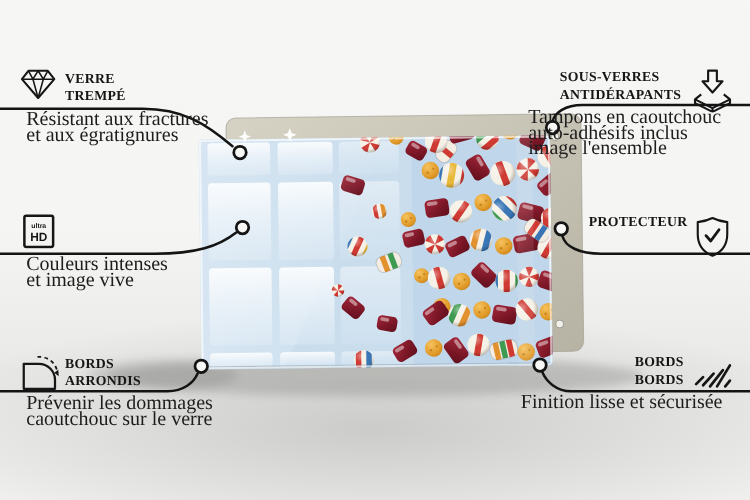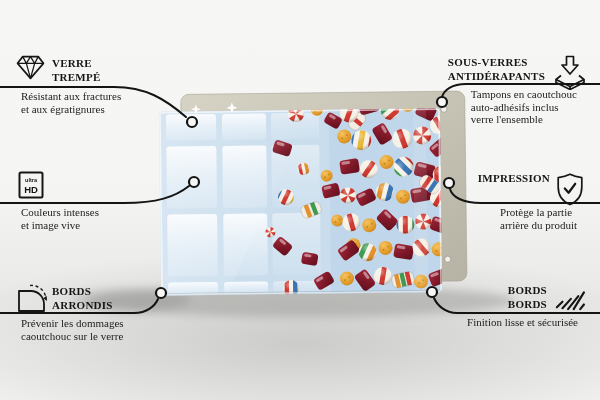--- a/index.html
+++ b/index.html
@@ -5,21 +5,21 @@
   html,body{margin:0;padding:0;background:#ffffff;}
   .stage{
     position:relative;width:600px;height:400px;overflow:hidden;
     font-family:"Liberation Serif","DejaVu Serif",serif;color:var(--ink,#161616);
     background:
       radial-gradient(90% 34% at 50% 86%, rgba(150,150,148,.38) 0%, rgba(150,150,148,0) 70%),
       linear-gradient(180deg,#f6f6f4 0%,#f5f5f3 46%,#e9e9e7 74%,#f0f0ee 100%);
   }
   .art{position:absolute;left:0;top:0;width:600px;height:400px;}
   .co-title{position:absolute;font-weight:bold;font-size:11px;line-height:14px;letter-spacing:.25px;white-space:nowrap;}
-  .co-desc{position:absolute;font-size:11px;line-height:12.5px;white-space:nowrap;color:#1d1d1d;}
+  .co-desc{position:absolute;font-size:16px;line-height:12.5px;white-space:nowrap;color:#1d1d1d;}
   .ralign{text-align:left;}
   .co-icon{position:absolute;}
   .co-icon .stroke{stroke:var(--ink,#161616);fill:none;}
   .connector{stroke:var(--line,#141414);stroke-width:2;fill:none;stroke-linecap:round;}
   .anchor{fill:#f7f7f5;stroke:var(--line,#141414);stroke-width:2.2;}
   .back-panel{fill:url(#backGrad);}
   .glass-base{fill:var(--glass-blue,#c9dded);}
   .hd-txt{font-family:"Liberation Sans","DejaVu Sans",sans-serif;font-weight:bold;fill:var(--ink,#161616);}
 </style>
 </head>
@@ -585,33 +585,29 @@
     <path class="stroke" stroke-width="1.7" stroke-linejoin="round" d="M8 21.5 L3 25.5 L17 32.5 L31 25.5 L26 21.5"></path>
     <path class="stroke" stroke-width="1.7" stroke-linejoin="round" d="M3 25.5 V28.5 L17 35.5 L31 28.5 V25.5 M17 32.5 V35.5"></path>
   </svg>
   <div class="co-title ralign" style="right:55px;top:55px">
     <div>SOUS-VERRES</div>
     <div>ANTIDÉRAPANTS</div>
   </div>
   <div class="co-desc ralign" style="right:23px;top:88px">
     <div>Tampons en caoutchouc</div>
     <div>auto-adhésifs inclus</div>
-    <div>verre l'ensemble</div>
+    <div>image l'ensemble</div>
   </div>
 
   <svg class="co-icon" style="left:554px;top:172px" width="32" height="34" viewBox="0 0 32 36">
     <path class="stroke" stroke-width="1.8" stroke-linejoin="round" d="M16 2.5 C20 4.5 24.5 5.5 28.5 6 V16 C28.5 25.5 23.5 31.5 16 34.5 C8.5 31.5 3.5 25.5 3.5 16 V6 C7.5 5.5 12 4.5 16 2.5 Z"></path>
     <path class="stroke" stroke-width="2.4" stroke-linecap="round" stroke-linejoin="round" d="M10.5 17.5 L14.5 22 L21.5 12.5"></path>
   </svg>
   <div class="co-title ralign" style="right:50px;top:171px">
-    <div>IMPRESSION</div>
-  </div>
-  <div class="co-desc ralign" style="right:23px;top:206px">
-    <div>Protège la partie</div>
-    <div>arrière du produit</div>
+    <div>PROTECTEUR</div>
   </div>
 
   <svg class="co-icon" style="left:551px;top:283px" width="36" height="28" viewBox="0 0 36 30">
     <path class="stroke" stroke-width="2.3" stroke-linecap="round" d="M5 26 L11 20 M11 27 L20 17 M17 28 L28 14 M23 28 L34 10 M30 28 L34 23"></path>
   </svg>
   <div class="co-title ralign" style="right:53px;top:283px">
     <div>BORDS</div>
     <div>BORDS</div>
   </div>
   <div class="co-desc ralign" style="right:22px;top:316px">

